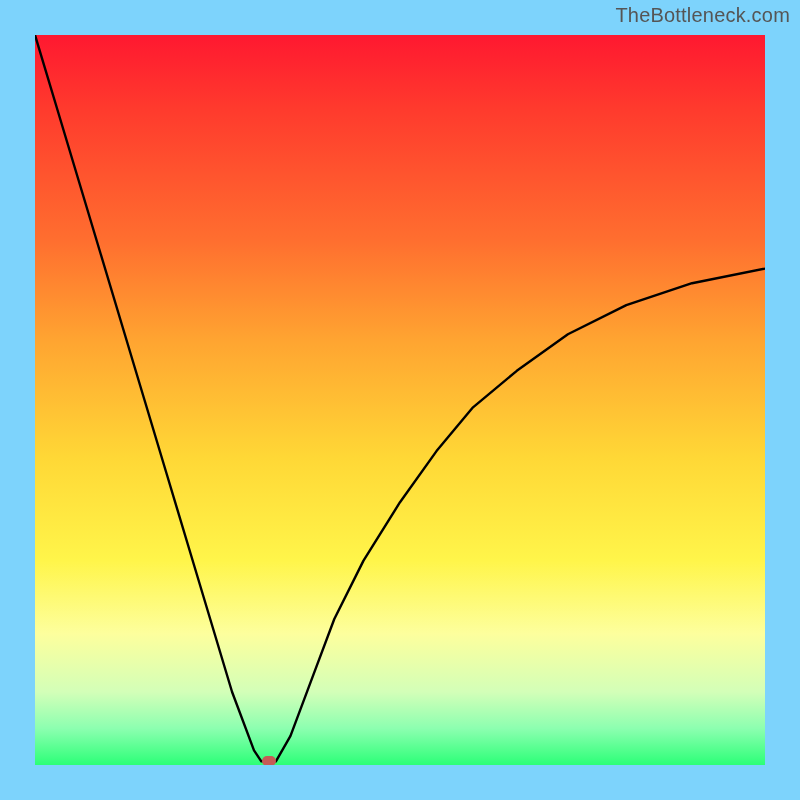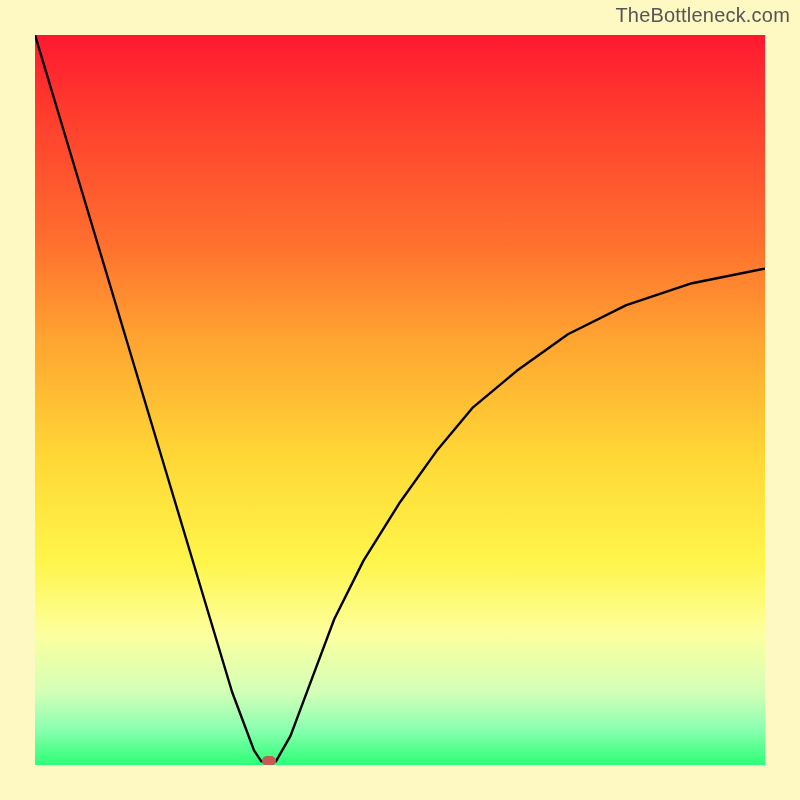--- a/index.html
+++ b/index.html
@@ -8,21 +8,21 @@
     width: 800px;
     height: 800px;
     overflow: hidden;
     background: #000;
     font-family: Arial, Helvetica, sans-serif;
   }
   .frame {
     position: relative;
     width: 800px;
     height: 800px;
-    background: #fef9c3;
+    background: #7dd3fc;
   }
   .watermark {
     position: absolute;
     top: 4px;
     right: 10px;
     color: #555;
     font-size: 20px;
     font-weight: 500;
     letter-spacing: 0.2px;
     z-index: 4;

